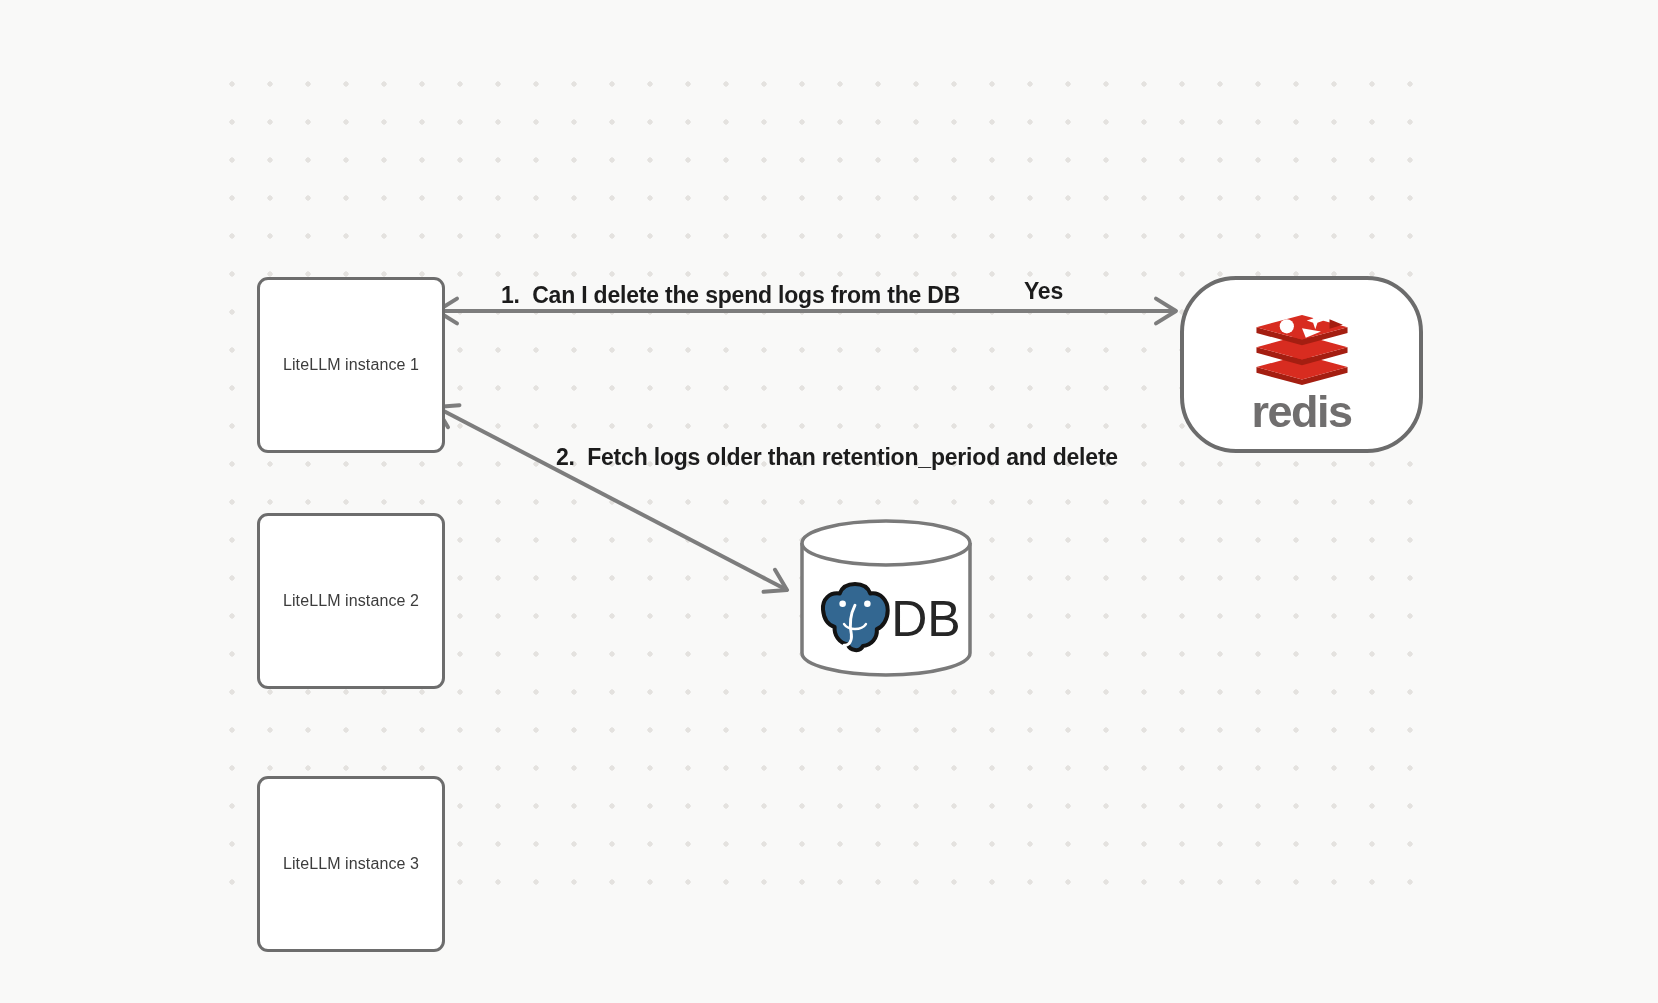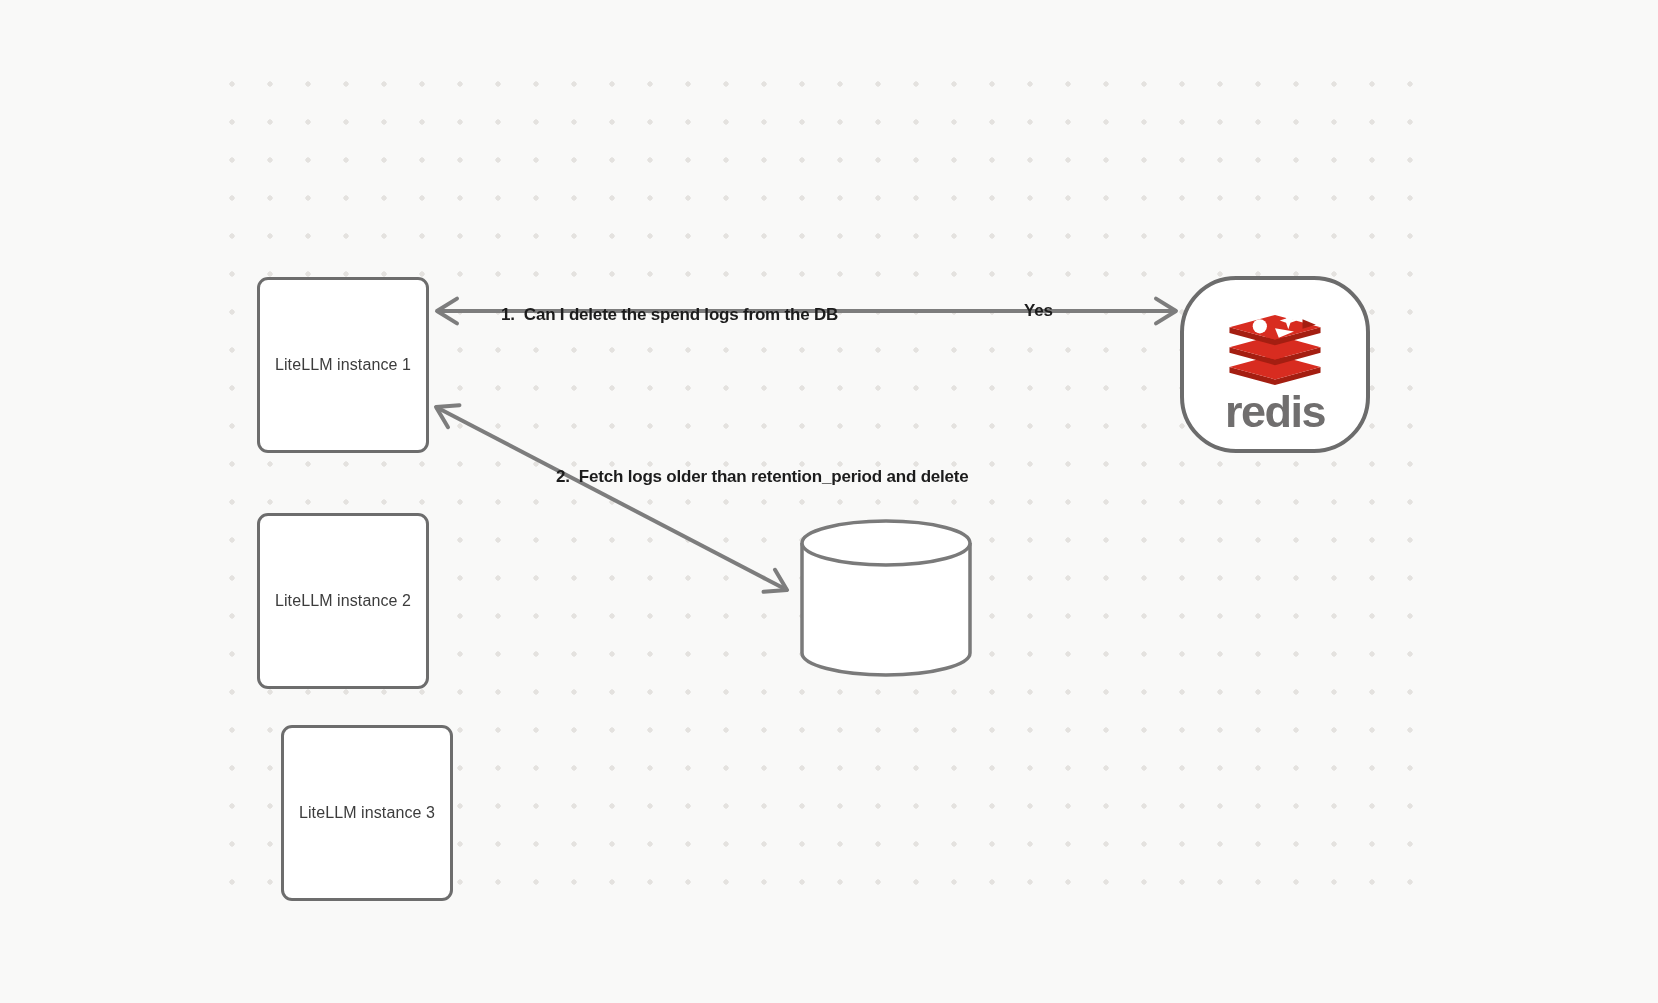--- a/index.html
+++ b/index.html
@@ -18,52 +18,51 @@
   }
   .arrows-layer {
     position: absolute;
     left: 0; top: 0;
     width: 1658px; height: 1003px;
     pointer-events: none;
   }
   .node-box {
     position: absolute;
     left: 257px;
-    width: 172px; height: 176px;
+    width: 188px; height: 176px;
     background: #ffffff;
     border: 3.5px solid #6d6d6d;
     border-radius: 11px;
     display: flex;
     align-items: center;
     justify-content: center;
   }
   .node-box.b1 { top: 277px; }
   .node-box.b2 { top: 513px; text-align: right; }
-  .node-box.b3 { top: 725px; margin-left: 24px; }
+  .node-box.b3 { top: 776px; }
   .box-label {
     font-size: 16px;
     color: #3c3c3c;
     letter-spacing: 0.1px;
   }
   .arrow-label {
     position: absolute;
-    font-size: 17px;
+    font-size: 23px;
     font-weight: 700;
     color: #1c1c1c;
     letter-spacing: -0.2px;
     white-space: pre;
-    margin-top: 23px;
   }
   .lbl-1 { left: 501px; top: 282px; }
   .lbl-yes { left: 1024px; top: 278px; }
   .lbl-2 { left: 556px; top: 444px; }
   .redis-node {
     position: absolute;
     left: 1180px; top: 276px;
-    width: 190px; height: 177px;
+    width: 243px; height: 177px;
     background: #ffffff;
     border: 4px solid #6c6c6c;
     border-radius: 56px;
     display: flex;
     flex-direction: column;
     align-items: center;
     justify-content: center;
     padding-top: 18px;
   }
   .redis-logo { width: 96px; height: 74px; }
@@ -150,13 +149,23 @@
     </g>
   </svg>
   <div class="redis-word">redis</div>
 </div>
 
 <div class="db-node">
   <svg class="db-cyl" viewBox="0 0 176 162" xmlns="http://www.w3.org/2000/svg">
     <path d="M4,26 L4,136 A84,22 0 0 0 172,136 L172,26" fill="#ffffff" stroke="#7a7a7a" stroke-width="3.5"></path>
     <ellipse cx="88" cy="26" rx="84" ry="22" fill="#ffffff" stroke="#7a7a7a" stroke-width="3.5"></ellipse>
   </svg>
+  <div class="db-content">
+    <svg class="pg-elephant" viewBox="0 0 110 110" xmlns="http://www.w3.org/2000/svg">
+      <path d="M55,7 C44,7 37,12 34,20 C20,18 10,28 11,42 C12,54 18,63 27,66 C26,77 33,88 45,90 C48,99 62,101 66,92 C78,91 86,81 85,69 C94,65 100,55 100,43 C100,29 90,18 76,20 C73,12 66,7 55,7 Z" fill="#336791" stroke="#131313" stroke-width="5.5" stroke-linejoin="round"></path>
+      <path d="M55,36 C49,48 47,62 50,76 C51,85 47,92 40,91" fill="none" stroke="#ffffff" stroke-width="4" stroke-linecap="round"></path>
+      <path d="M40,62 C46,71 64,71 70,62" fill="none" stroke="#ffffff" stroke-width="3.5" stroke-linecap="round"></path>
+      <circle cx="38" cy="34" r="4.5" fill="#ffffff"></circle>
+      <circle cx="72" cy="34" r="4.5" fill="#ffffff"></circle>
+    </svg>
+    <div class="db-label">DB</div>
+  </div>
 </div>
 
 </body></html>

